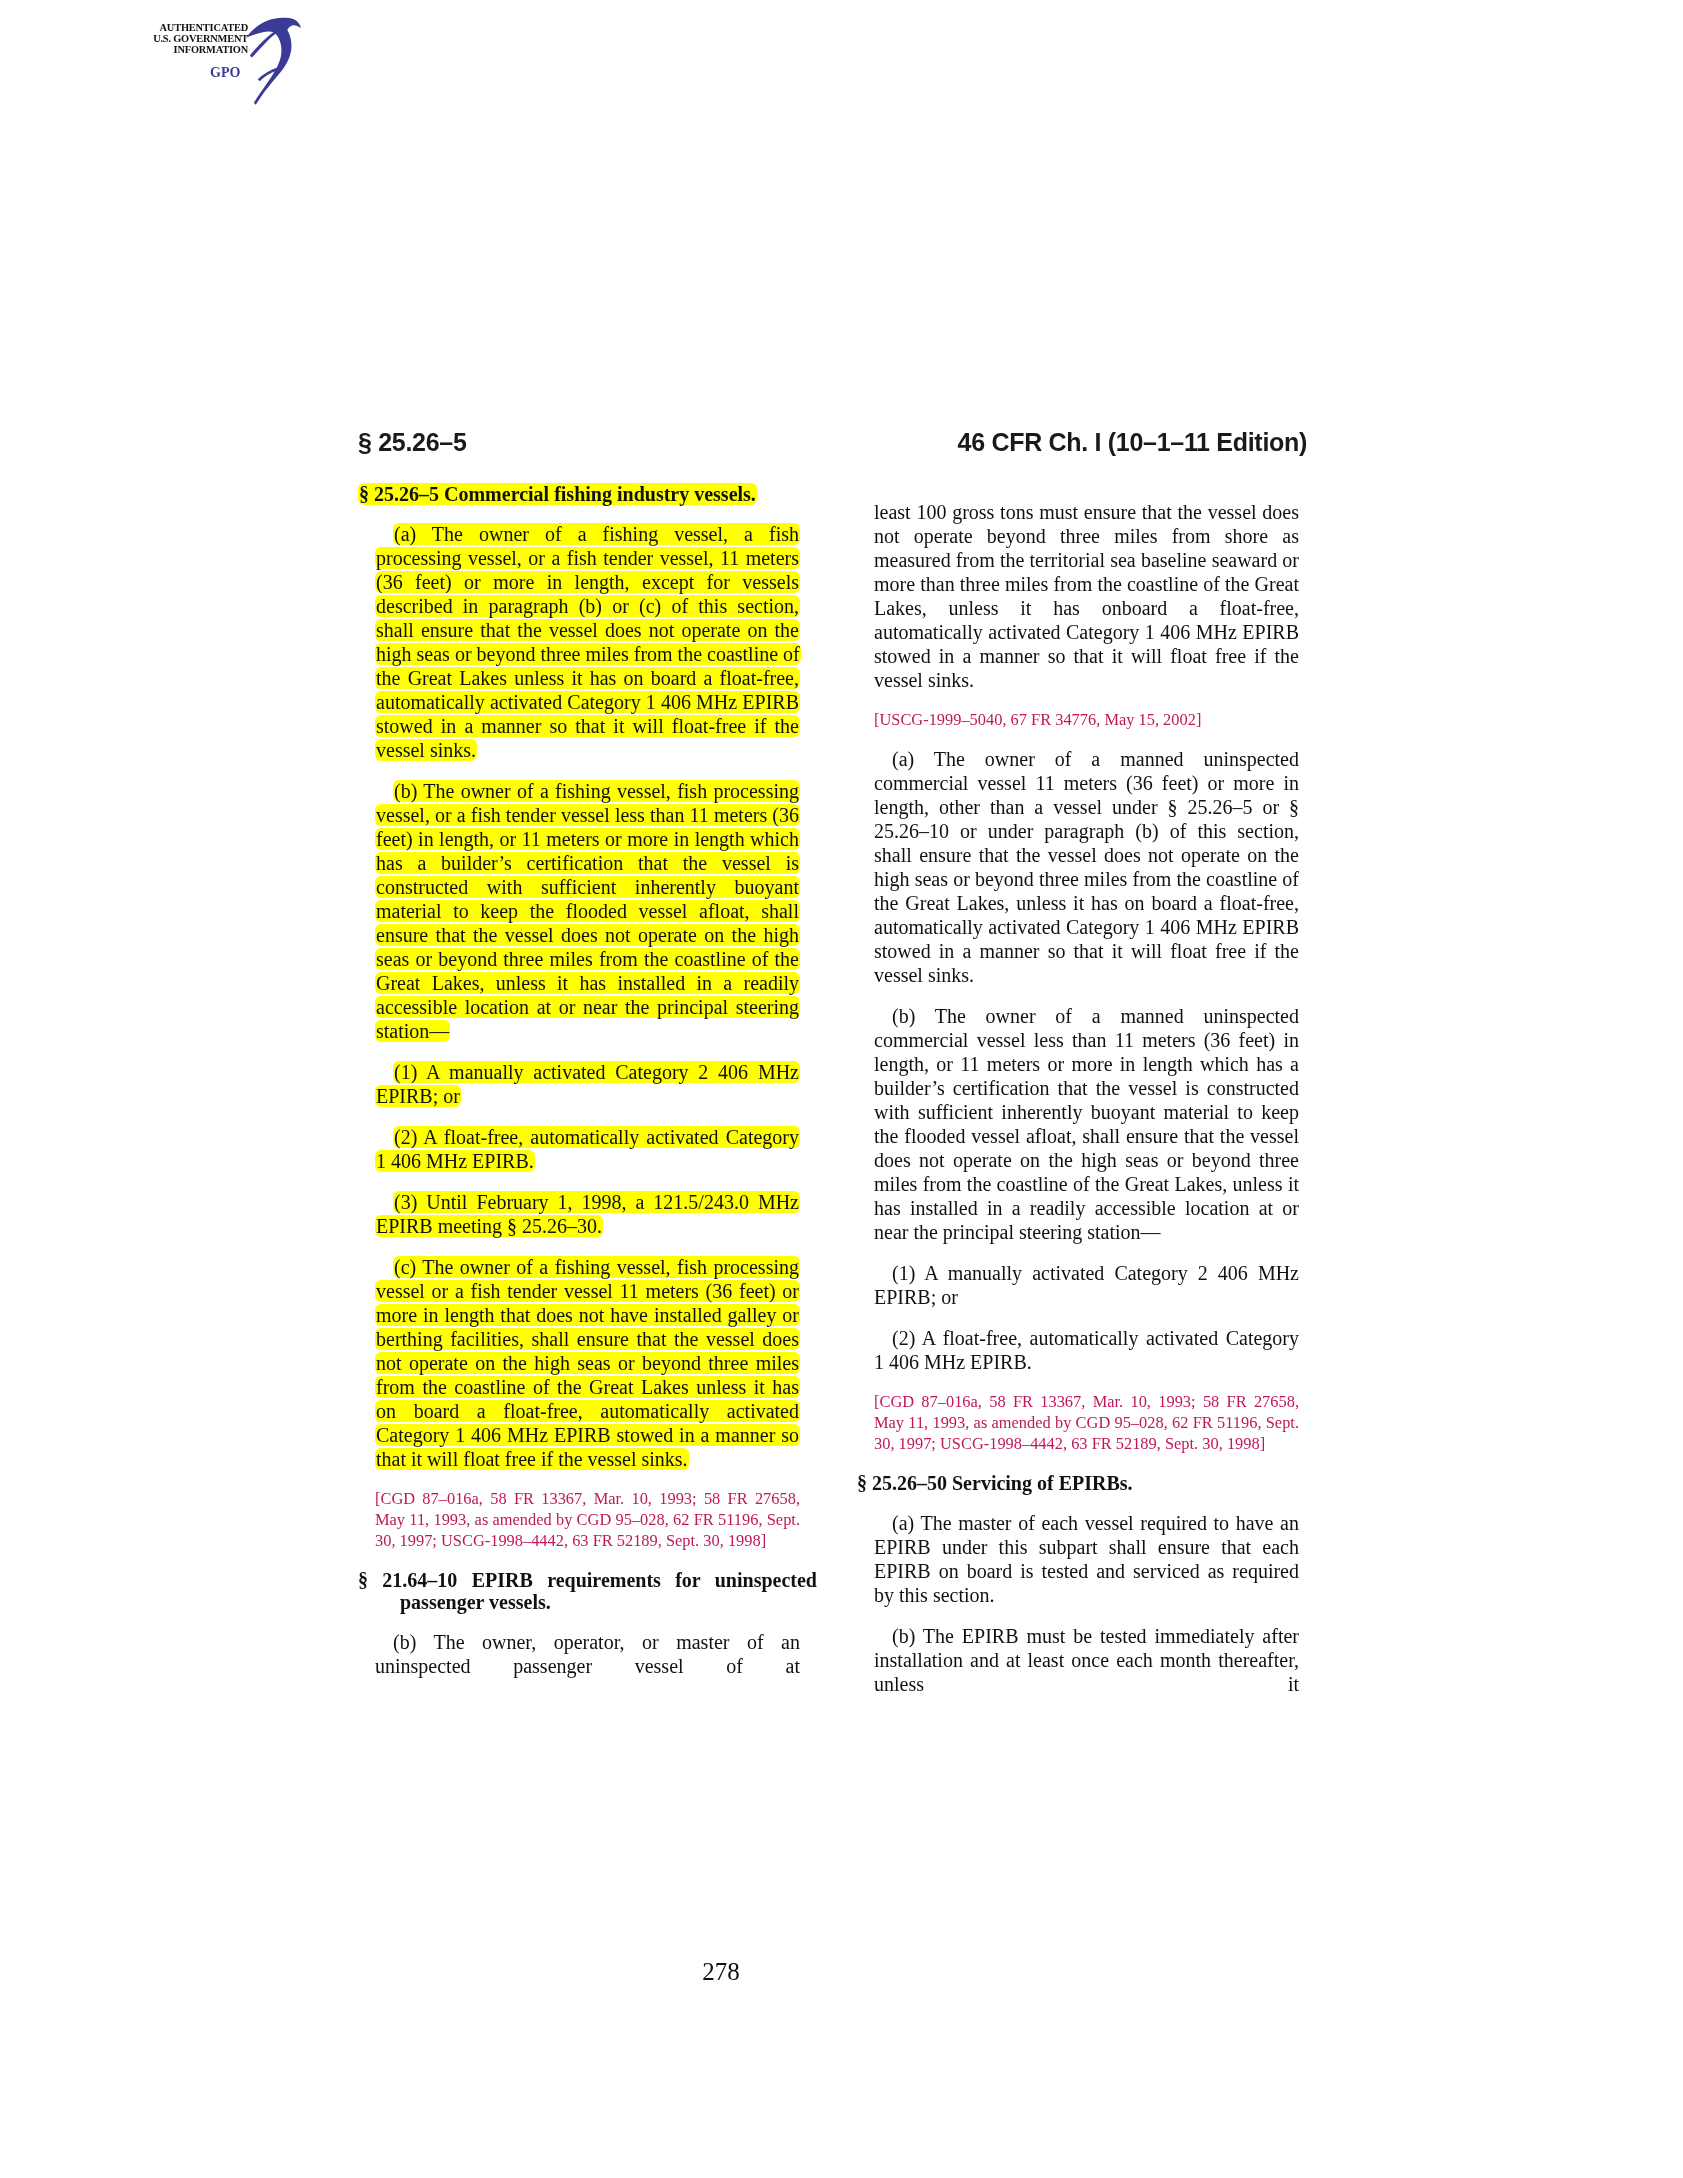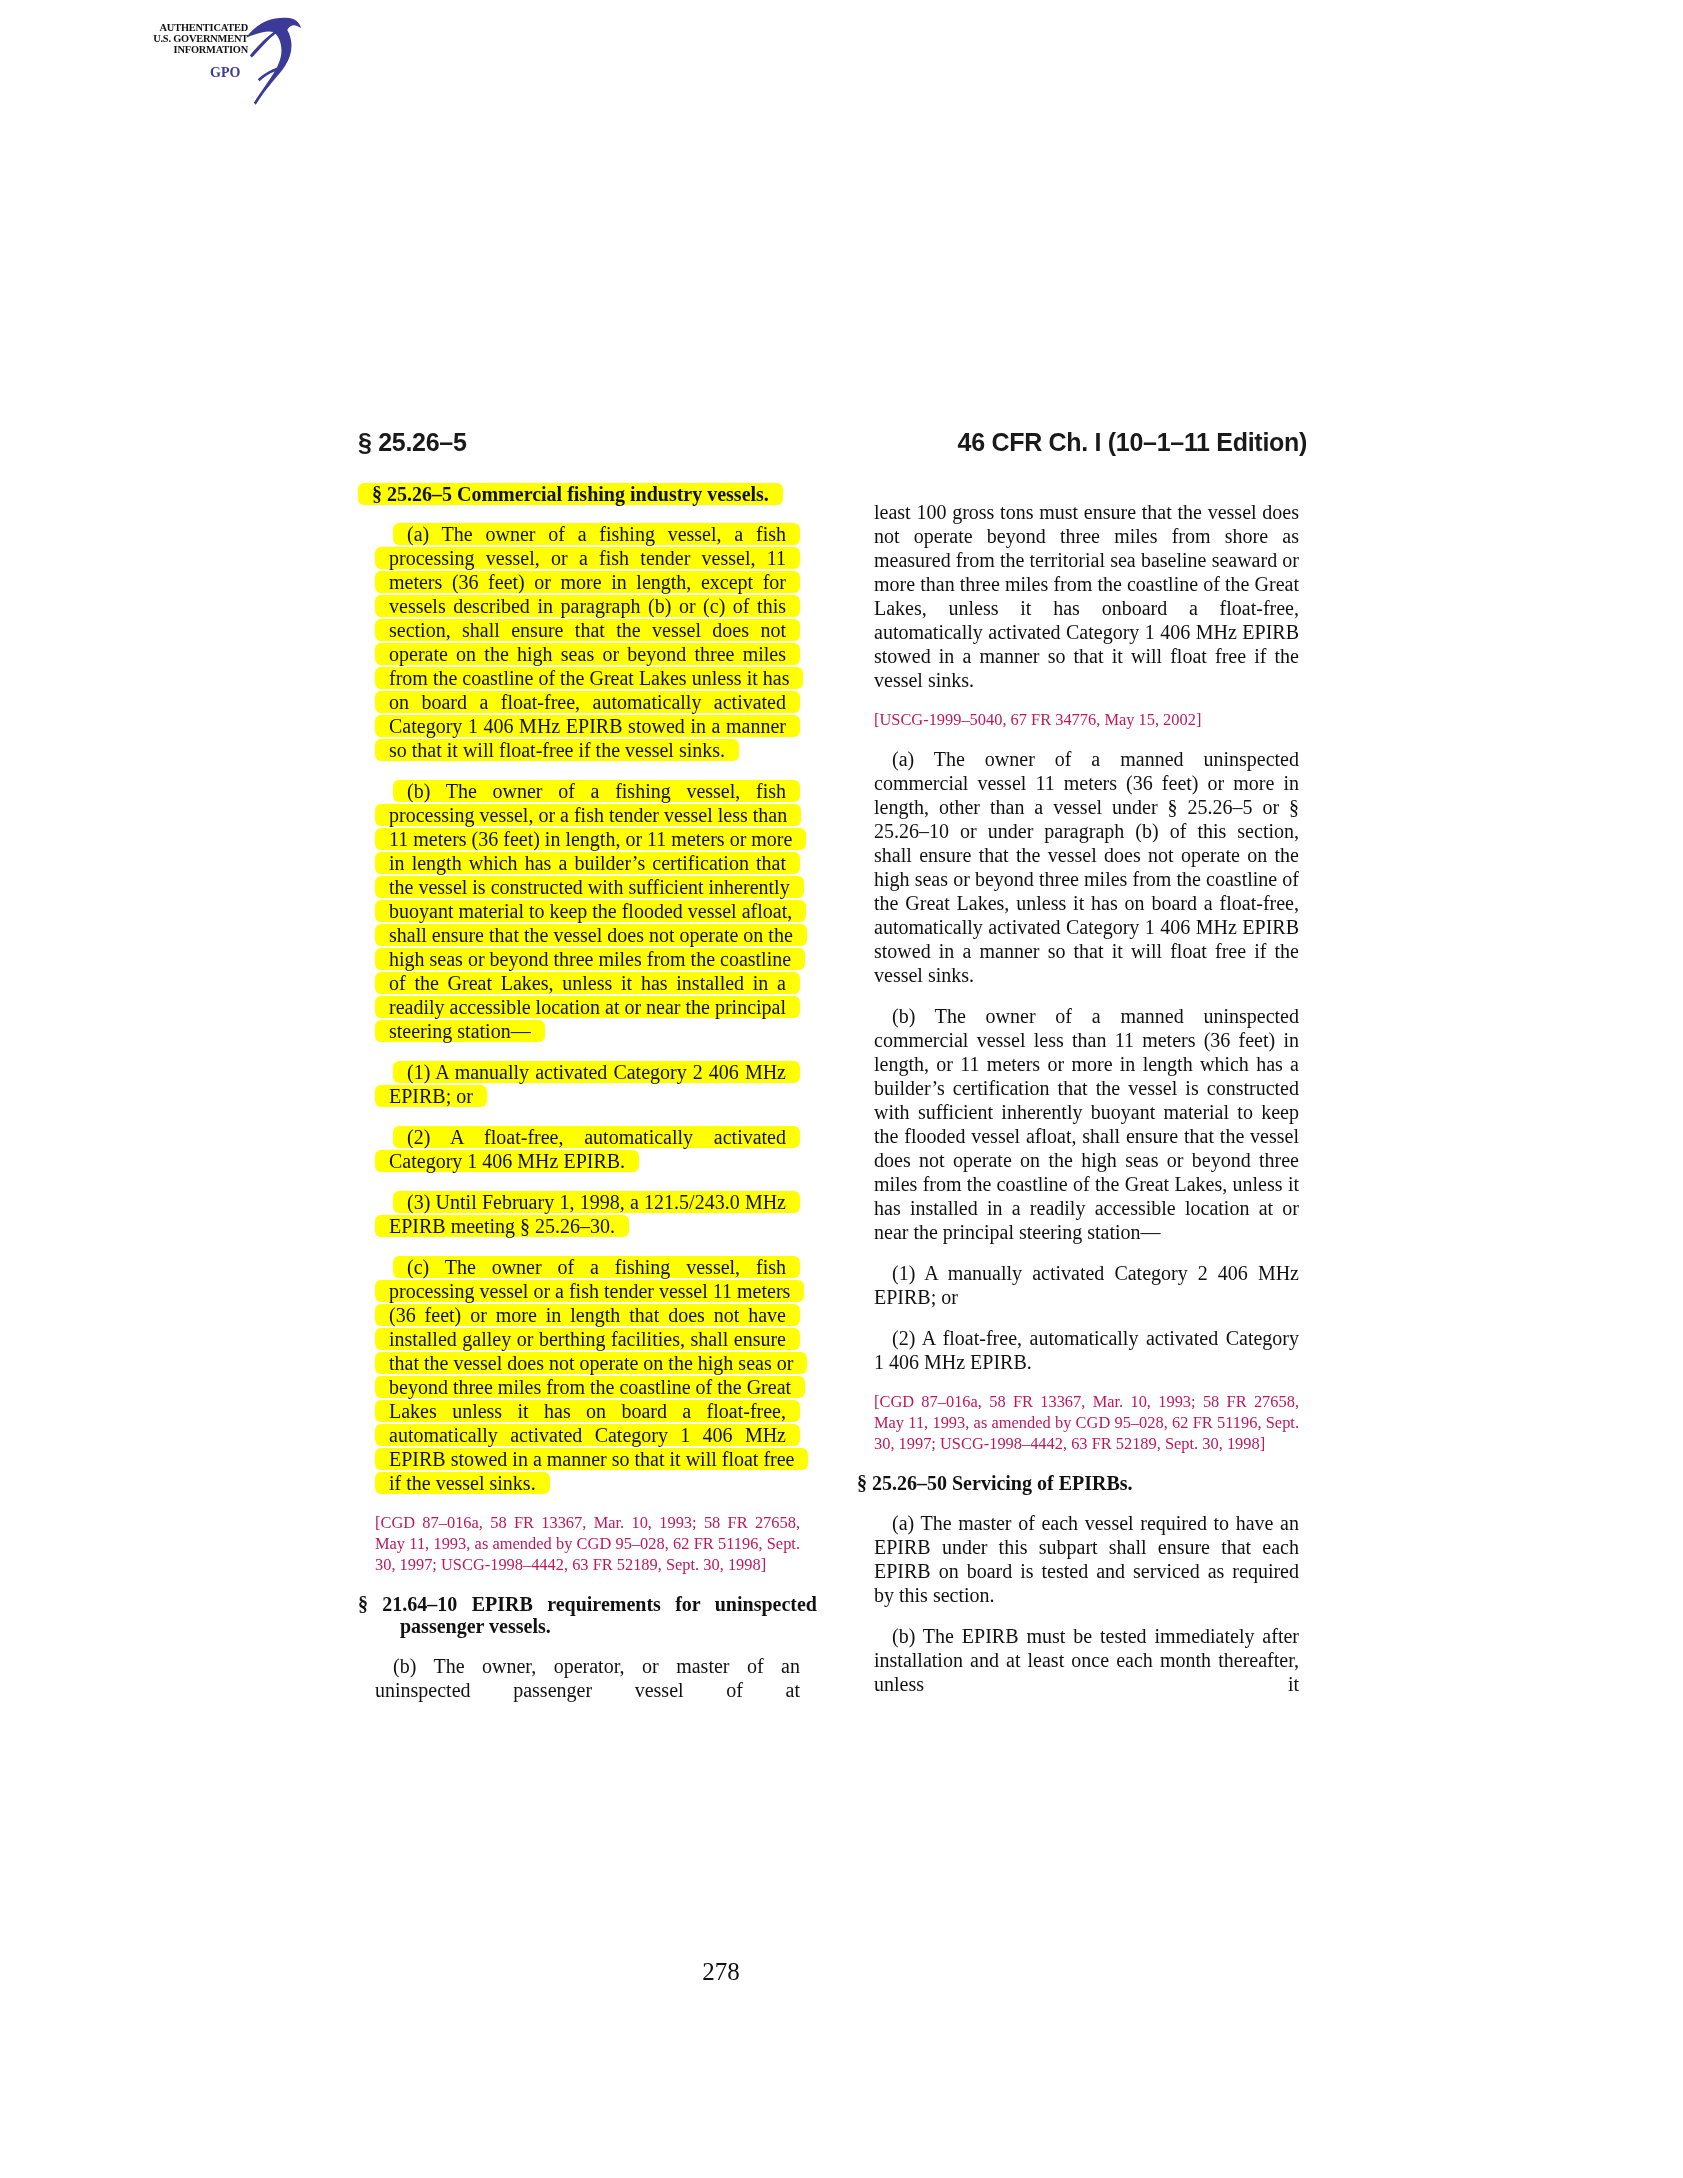--- a/index.html
+++ b/index.html
@@ -9,21 +9,21 @@
   .logo-text span { display: block; }
   .logo-gpo { position: absolute; left: 81px; top: 55px; font-size: 14px; font-weight: bold; color: #3b3a96; font-family: "Liberation Serif", serif; }
   .logo svg { position: absolute; left: 109px; top: 0; }
   .running-head { position: absolute; top: 428px; font-family: "Liberation Sans", "DejaVu Sans", sans-serif; font-size: 25px; font-weight: bold; color: #1a1a1a; letter-spacing: -0.3px; }
   .rh-left { left: 358px; }
   .rh-right { right: 376px; }
   .col { position: absolute; top: 483px; width: 459px; font-size: 20px; line-height: 24px; }
   .col-left { left: 358px; }
   .col-right { left: 857px; }
   p { margin: 17px; text-align: justify; text-indent: 18px; }
-  .hl-text { background: #ffff00; box-decoration-break: clone; -webkit-box-decoration-break: clone; padding: 0 14px; border-radius: 6px; }
+  .hl-text { background: #ffff00; box-decoration-break: clone; -webkit-box-decoration-break: clone; padding: 0 1px; border-radius: 6px; }
   h3 { margin: 0; font-size: 20px; line-height: 22px; font-weight: bold; text-align: justify; padding-left: 42px; text-indent: -42px; }
   h3.sec { margin-top: 18px; margin-bottom: 8px; }
   h3.first { margin-bottom: 8px; }
   .cite { font-size: 16.4px; line-height: 21px; text-align: justify; text-indent: 0; margin-top: 8px; color: #be185d; }
   .page-number { position: absolute; top: 1958px; left: 0; width: 1442px; text-align: center; font-size: 25px; color: #111; }
   .hl-line { text-align-last: justify; }
 </style>
 </head>
 <body>
 

